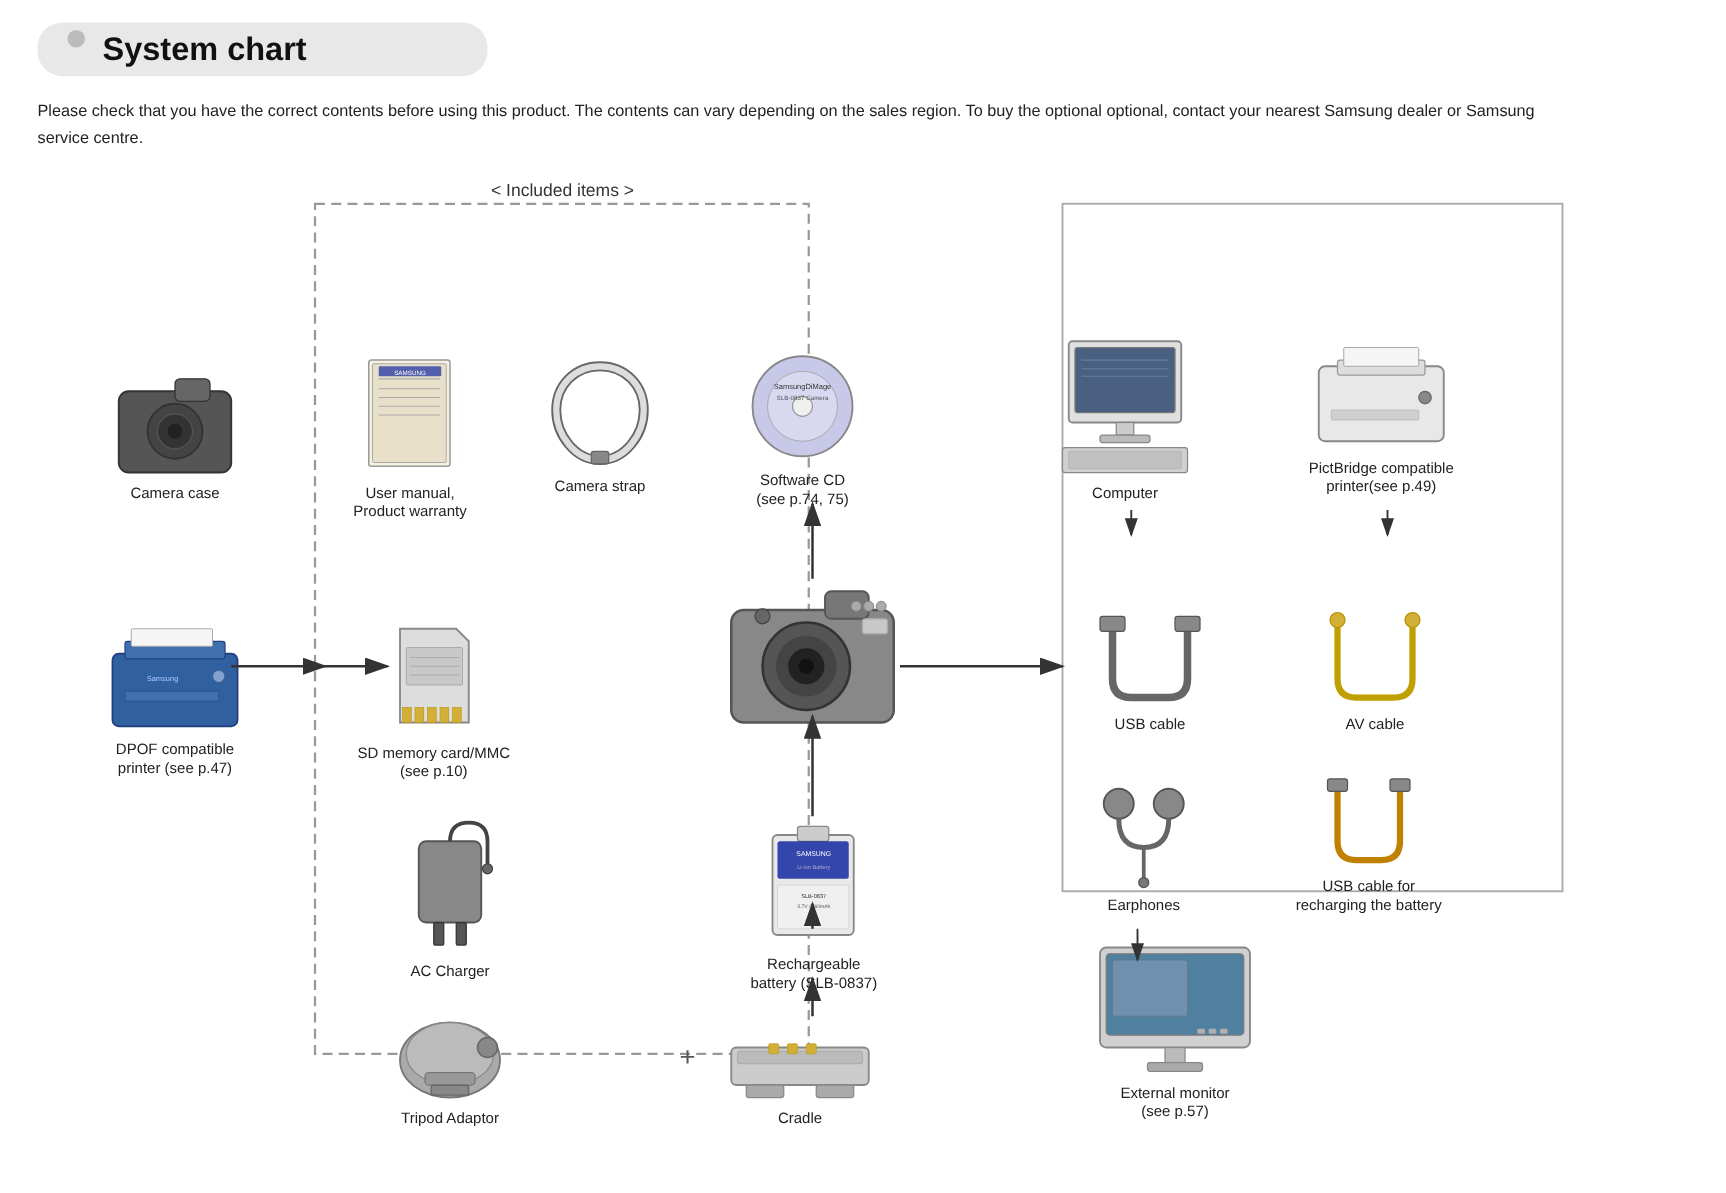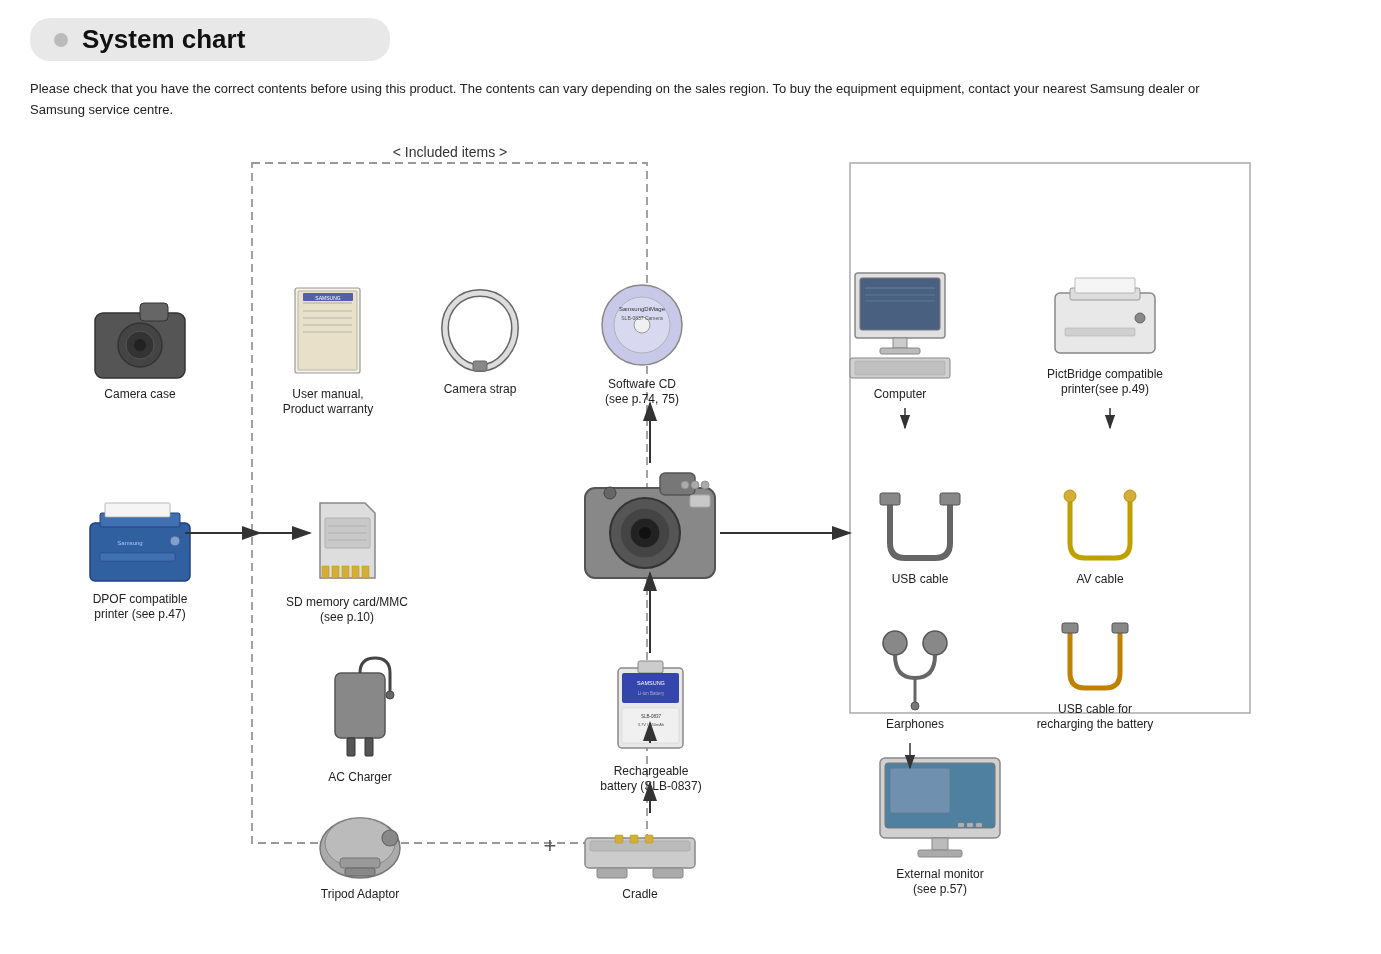--- a/index.html
+++ b/index.html
@@ -17,21 +17,21 @@
     .page {
       width: 1381px;
       min-height: 954px;
       padding: 18px 30px 30px 30px;
       position: relative;
     }
 
     
     .header-bar {
       display: flex;
-      align-items: center;
+      align-items: flex-start;
       background: #e8e8e8;
       border-radius: 20px;
       padding: 6px 24px;
       margin-bottom: 18px;
       width: 360px;
     }
     .header-dot {
       width: 14px;
       height: 14px;
       background: #bbb;
@@ -56,21 +56,21 @@
 <body>
 
 <div class="page">
   
   <div class="header-bar">
     <div class="header-dot"></div>
     <span class="header-title">System chart</span>
   </div>
 
   
-  <div class="intro-text">Please check that you have the correct contents before using this product. The contents can vary depending on the sales region. To buy the equipment equipment, contact your nearest Samsung dealer or Samsung service centre.</div>
+  <div class="intro-text">Please check that you have the correct contents before using this product. The contents can vary depending on the sales region. To buy the optional optional, contact your nearest Samsung dealer or Samsung service centre.</div>
 
   
   <svg width="1320" height="820" viewBox="0 0 1320 820" xmlns="http://www.w3.org/2000/svg">
 
     <rect x="222" y="20" width="395" height="680" fill="none" stroke="#999" stroke-width="1.8" stroke-dasharray="8,5"></rect>
 
     <text x="420" y="14" text-anchor="middle" font-size="14" fill="#333">&lt; Included items &gt;</text>
 
     <rect x="820" y="20" width="400" height="550" fill="none" stroke="#aaa" stroke-width="1.5"></rect>
 

